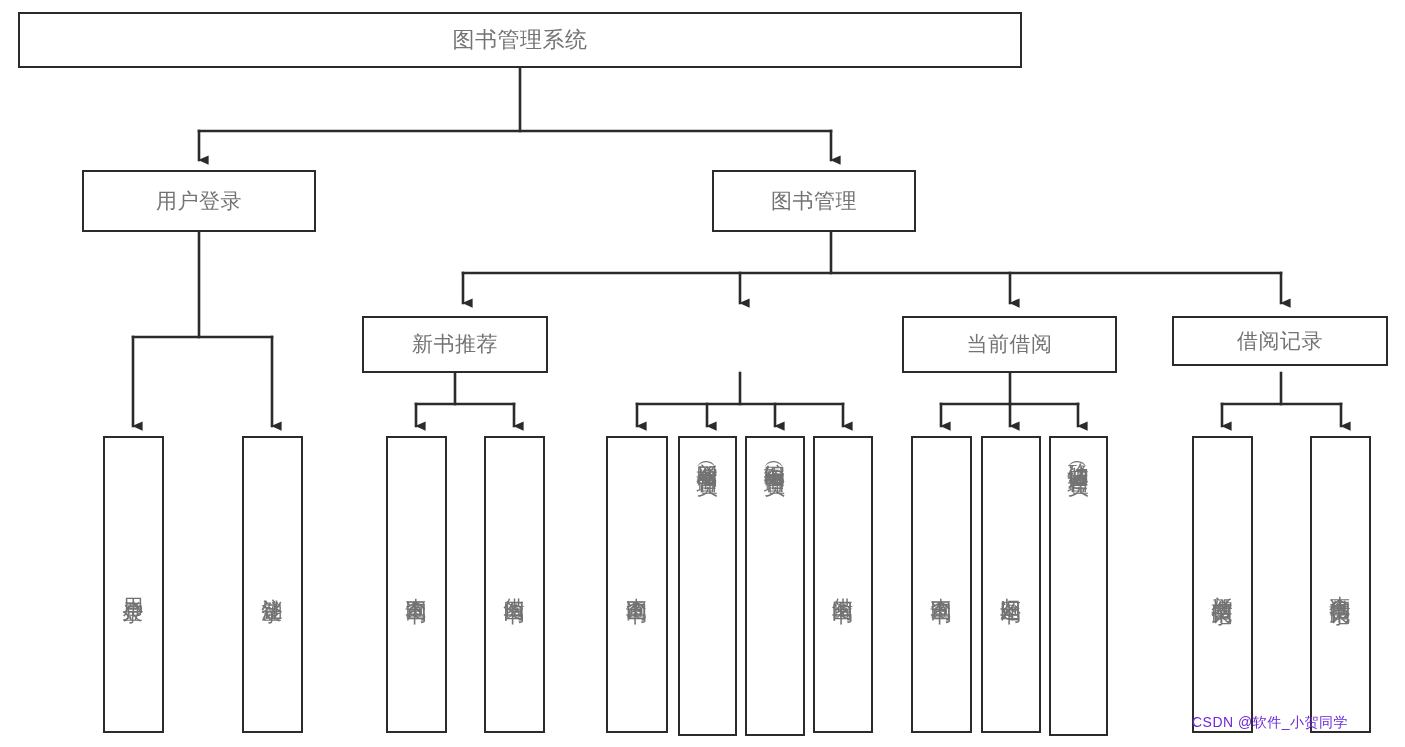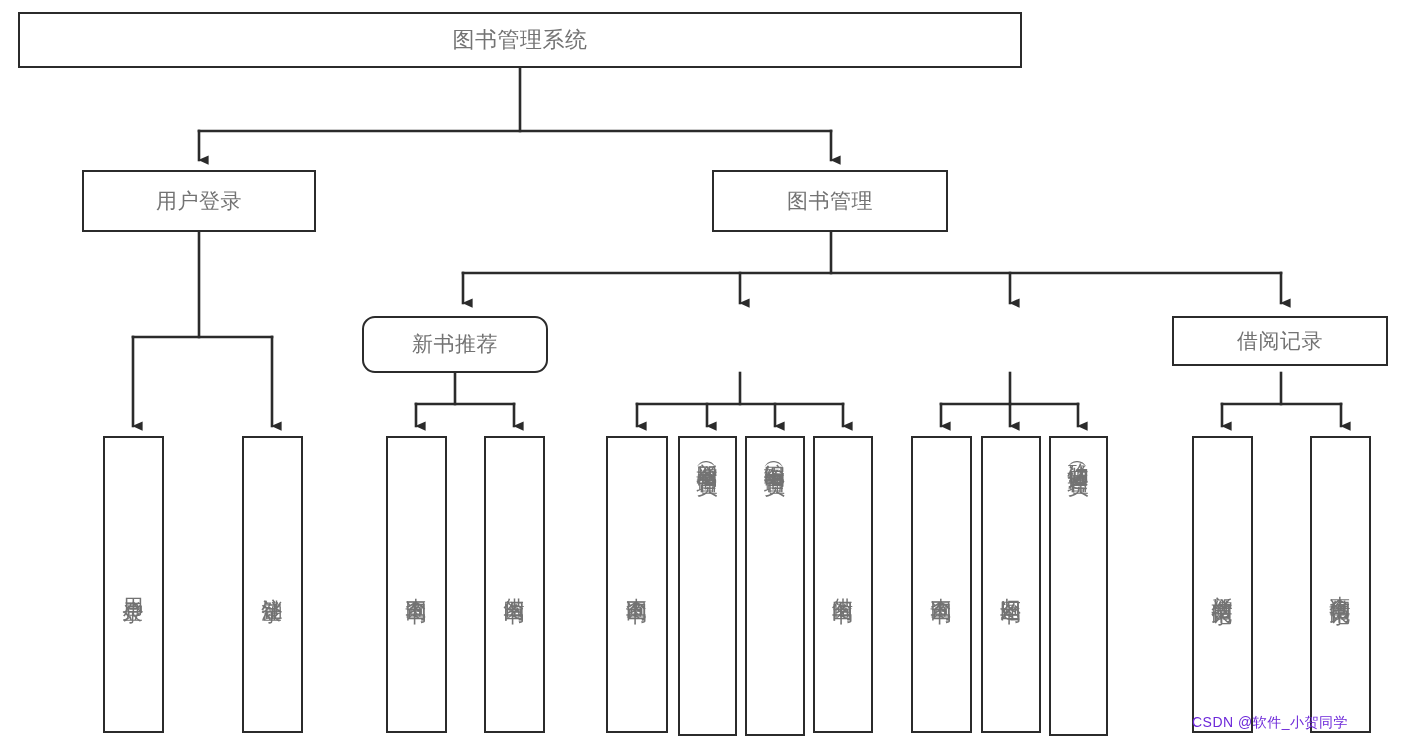--- a/index.html
+++ b/index.html
@@ -132,26 +132,29 @@
     </g>
   </svg>
 
   <div class="node horiz root" style="left:18px; top:12px; width:1004px; height:56px;">
     <span class="label">图书管理系统</span>
   </div>
 
   <div class="node horiz" style="left:82px; top:170px; width:234px; height:62px;">
     <span class="label">用户登录</span>
   </div>
-  <div class="node horiz" style="left:712px; top:170px; width:236px; height:62px;">
+  <div class="node horiz" style="left:712px; top:170px; width:204px; height:62px;">
     <span class="label">图书管理</span>
   </div>
 
-  <div class="node horiz" style="left:362px; top:316px; width:186px; height:57px;border-radius:13px;">
+  <div class="node horiz" style="left:362px; top:316px; width:186px; height:57px;">
     <span class="label">新书推荐</span>
+  </div>
+  <div class="node horiz" style="left:902px; top:316px; width:215px; height:57px;">
+    <span class="label">当前借阅</span>
   </div>
   <div class="node horiz" style="left:1172px; top:316px; width:216px; height:50px;">
     <span class="label">借阅记录</span>
   </div>
 
   <div class="node vert centered" style="left:103px; top:436px; width:61px; height:297px;">
     <span class="label">用户登录</span>
   </div>
   <div class="node vert centered" style="left:242px; top:436px; width:61px; height:297px;">
     <span class="label">注销登录</span>

